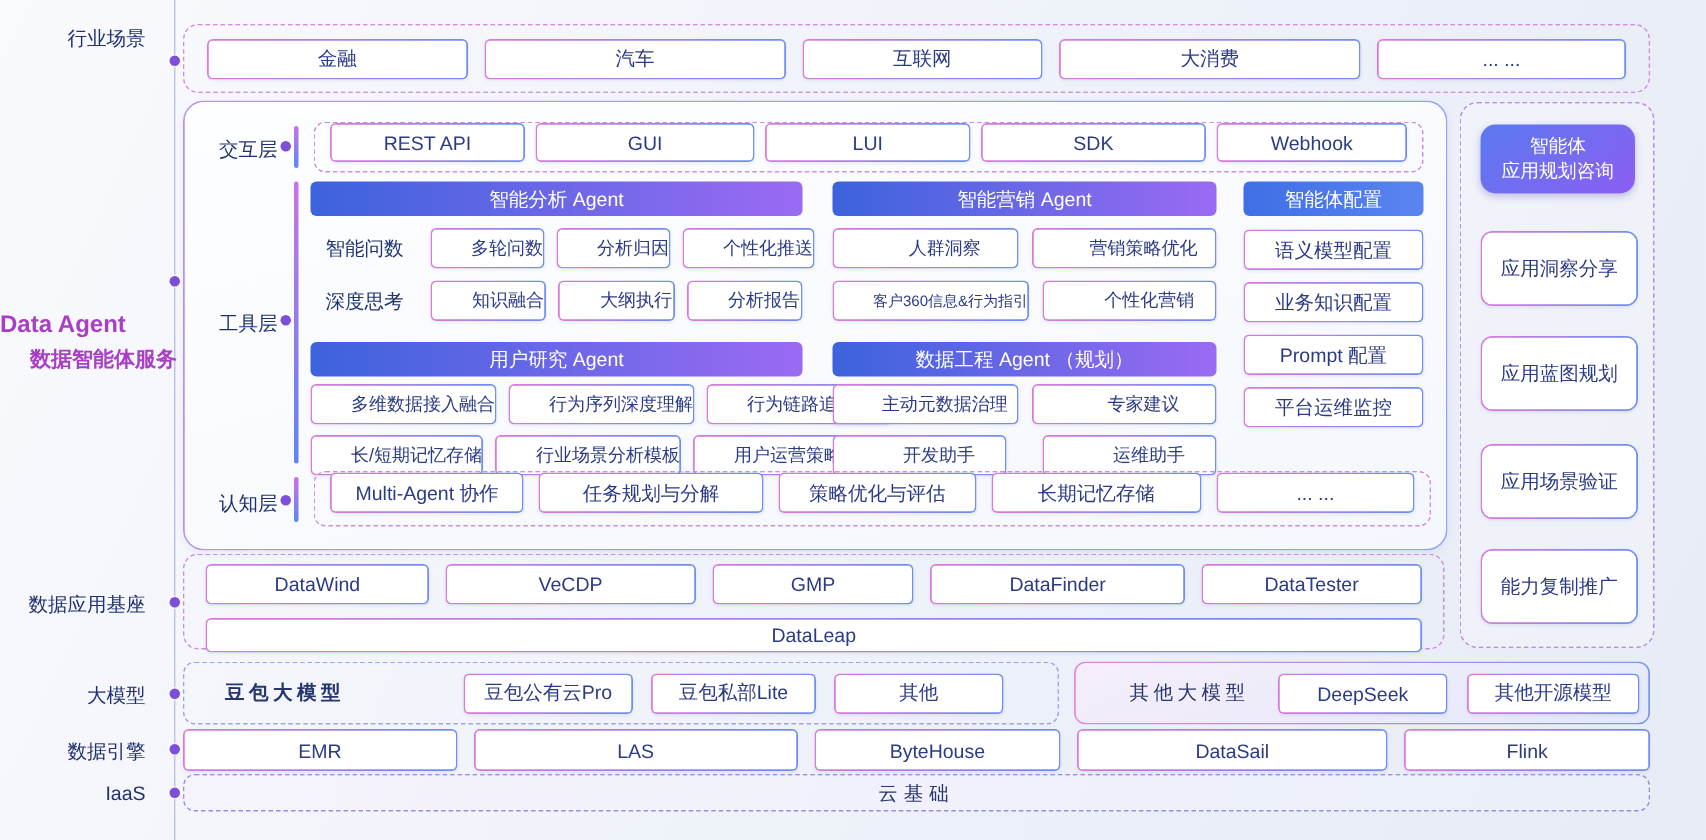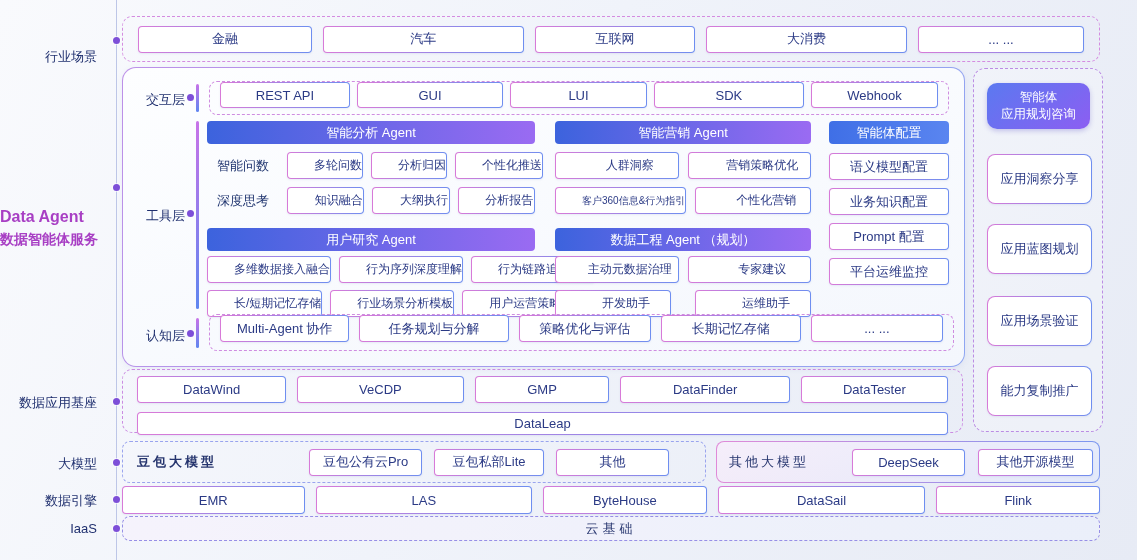--- a/index.html
+++ b/index.html
@@ -10,21 +10,21 @@
   .canvas{
     position:relative;width:1137px;height:560px;overflow:hidden;
     background:linear-gradient(115deg,#f9fafd 0%,#f0f3fa 45%,#e7ebf5 100%);
   }
   .vline{position:absolute;left:116px;top:0;width:1px;height:560px;background:#bdc6e7;}
 
   
   .sidelabel{position:absolute;left:0;width:97px;text-align:right;font-size:13px;color:#20306f;white-space:nowrap;}
   .agent-title{position:absolute;left:0;width:100px;text-align:left;color:#a83fc4;}
   .agent-title .t1{font-size:16px;font-weight:bold;}
-  .agent-title .t2{font-size:14px;font-weight:bold;margin-top:5px;white-space:nowrap;}
+  .agent-title .t2{font-size:14px;font-weight:bold;margin-top:5px;white-space:nowrap;margin-left:20px;}
   .dot{position:absolute;width:7px;height:7px;border-radius:50%;background:#7d4fd8;box-shadow:0 0 0 1px rgba(255,255,255,.6);}
 
   
   .wbox{
     display:flex;align-items:center;justify-content:center;
     border:1px solid transparent;border-radius:4px;
     background:linear-gradient(#ffffff,#ffffff) padding-box,
                linear-gradient(90deg,#d87ad8,#6e8ef0) border-box;
     color:#2b3a85;font-size:13px;white-space:nowrap;
     box-shadow:0 1px 2px rgba(90,105,180,.10);
@@ -85,32 +85,32 @@
     position:absolute;left:122px;top:369px;width:841px;height:64px;box-sizing:border-box;
     border:1px dashed #cb8ce2;border-radius:10px;padding:6px 14px;
   }
   .foundation .frow{display:flex;gap:11px;}
   .foundation .frow .wbox{height:25px;}
   .foundation .dataleap{height:21px;margin-top:9px;}
 
   .doubao{
     position:absolute;left:122px;top:441px;width:584px;height:42px;box-sizing:border-box;
     border:1px dashed #9aa4ee;border-radius:8px;
-    display:flex;align-items:center;gap:12px;padding:0 36px 0 14px;
+    display:flex;align-items:center;gap:12px;padding:0 36px 0 27px;
   }
   .doubao-label{font-size:13px;font-weight:bold;letter-spacing:3px;color:#26356e;white-space:nowrap;}
   .doubao .wbox{height:25px;}
   .othersllm{
     position:absolute;left:716px;top:441px;width:384px;height:42px;box-sizing:border-box;
     border:1px solid transparent;border-radius:8px;
     background:linear-gradient(170deg,rgba(248,249,254,.9),rgba(238,242,251,.9)) padding-box,
                linear-gradient(90deg,#e08ad8,#7b97f0) border-box;
     display:flex;align-items:center;gap:13px;padding:0 6px 0 12px;
   }
-  .others-label{font-size:13px;font-weight:500;letter-spacing:3px;color:#26356e;white-space:nowrap;}
+  .others-label{font-size:13px;font-weight:500;letter-spacing:3px;color:#26356e;white-space:nowrap;margin-left:24px;}
   .othersllm .wbox{height:25px;}
 
   .engines{
     position:absolute;left:122px;top:486px;width:978px;height:26px;
     display:flex;gap:11px;
   }
   .engines .wbox{height:26px;}
 
   .iaas{
     position:absolute;left:122px;top:516px;width:978px;height:25px;box-sizing:border-box;
@@ -119,21 +119,21 @@
     display:flex;align-items:center;justify-content:center;
     font-size:13px;letter-spacing:4px;color:#26356e;text-align:center;
   }
 </style>
 </head>
 <body>
 
 <div class="canvas">
   <div class="vline"></div>
 
-  <div class="sidelabel" style="top:48px">行业场景</div>
+  <div class="sidelabel" style="top:17px">行业场景</div>
   <div class="dot" style="left:113px;top:37px"></div>
 
   <div class="agent-title" style="top:208px">
     <div class="t1">Data Agent</div>
     <div class="t2">数据智能体服务</div>
   </div>
   <div class="dot" style="left:113px;top:184px"></div>
 
   <div class="sidelabel" style="top:394px">数据应用基座</div>
   <div class="dot" style="left:113px;top:398px"></div>

